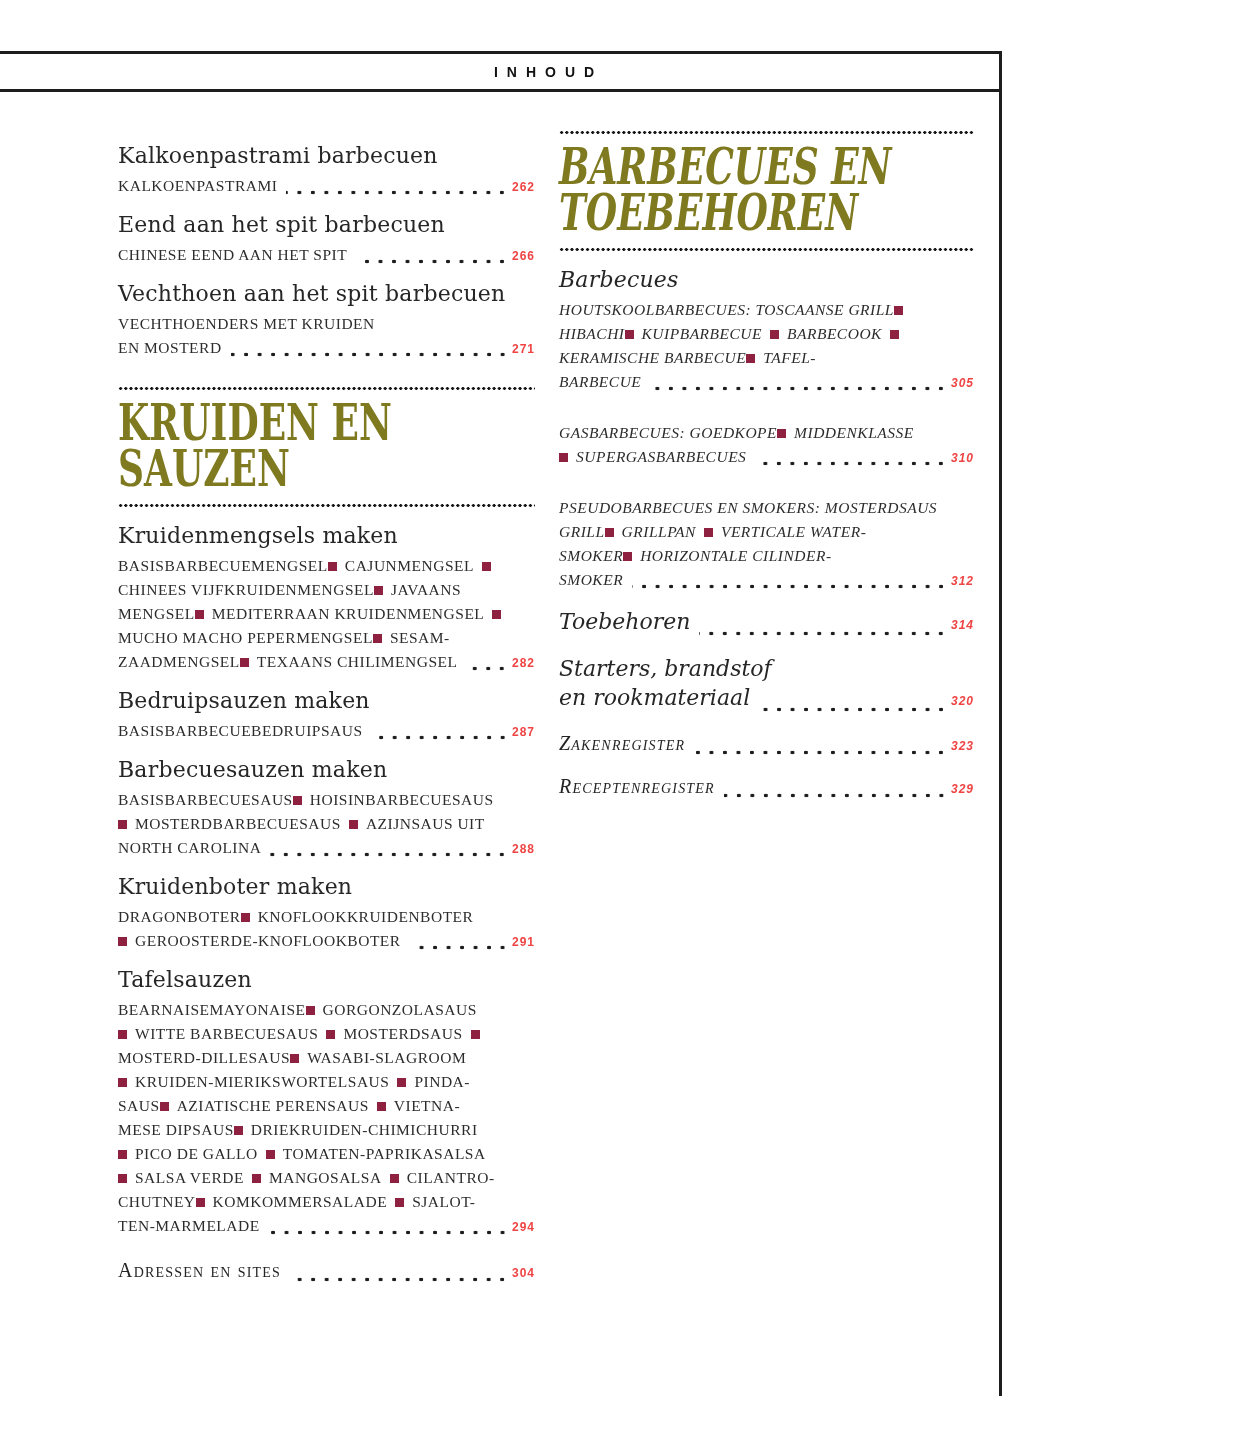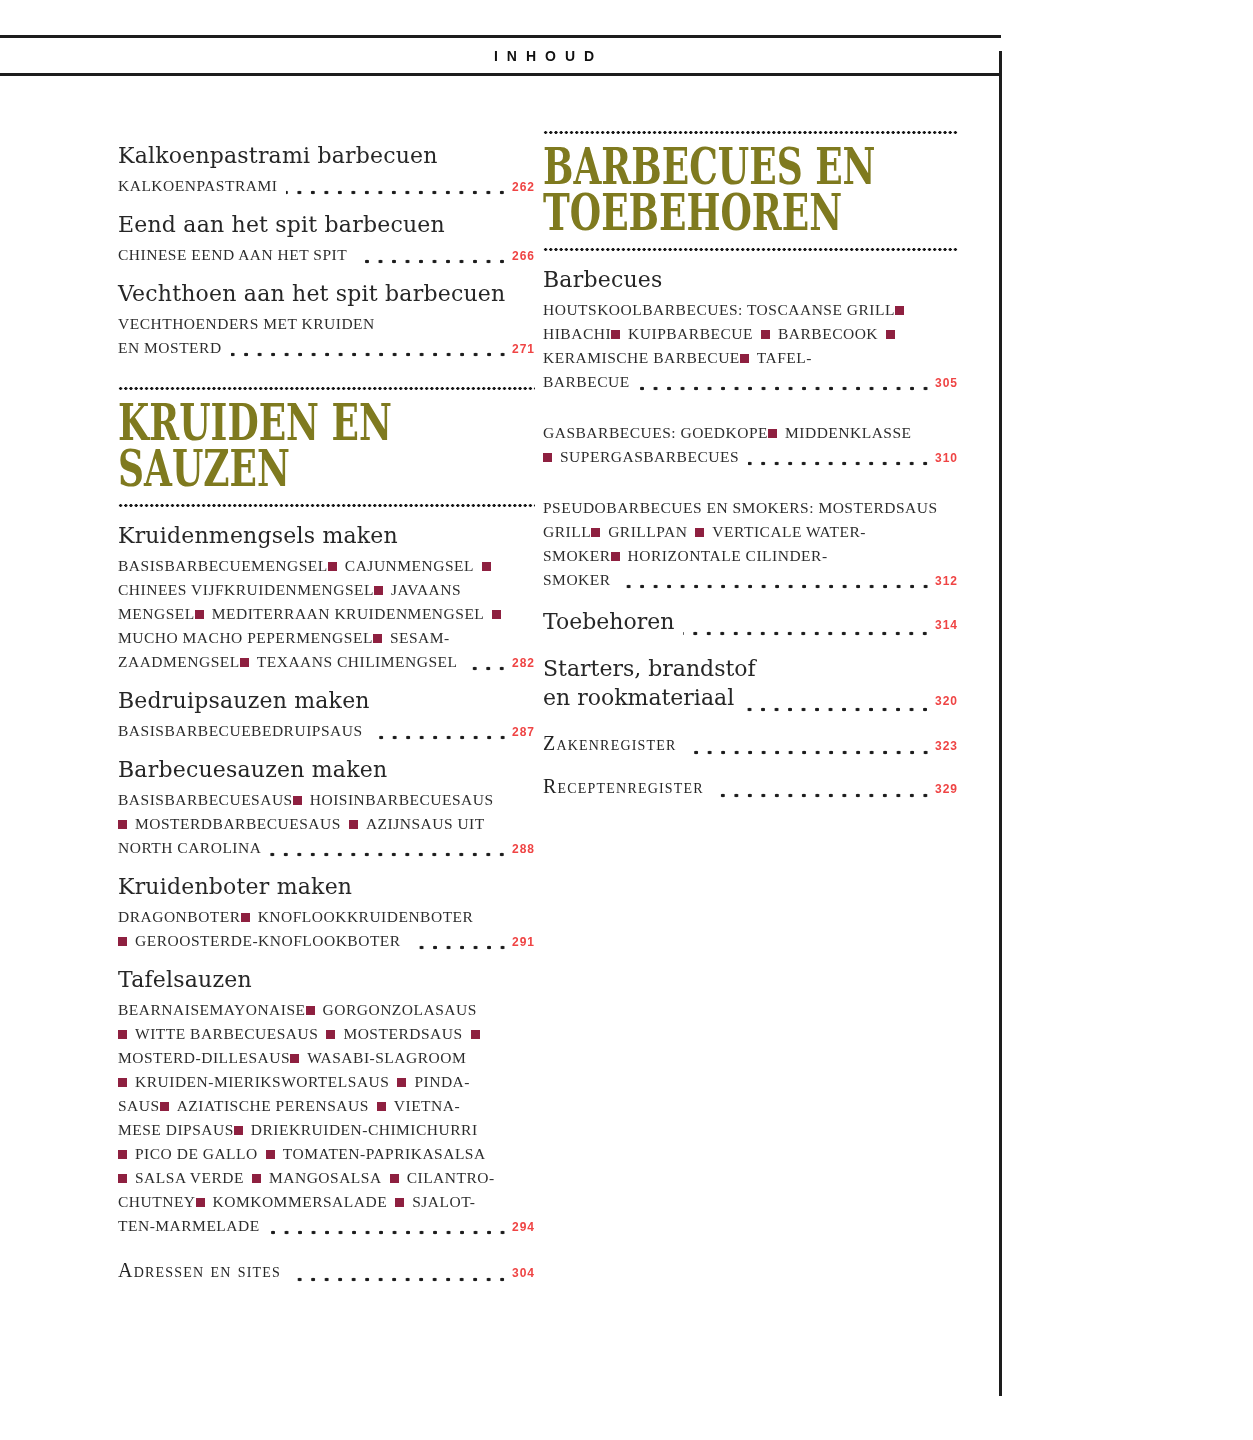--- a/index.html
+++ b/index.html
@@ -3,36 +3,36 @@
 <meta charset="utf-8">
 <style>
   html,body { margin:0; padding:0; }
   body {
     width:1253px; height:1440px; background:#ffffff; position:relative;
     font-family:"Liberation Serif", serif; color:#222; overflow:hidden;
   }
 
   
   .header-band {
-    position:absolute; left:0; top:35px; width:1001px; height:41px;
+    position:absolute; left:0; top:51px; width:1001px; height:41px;
     box-sizing:border-box; border-top:3px solid #1d1d1d; border-bottom:3px solid #1d1d1d;
     display:flex; align-items:center; justify-content:center;
   }
   .header-title {
     font-family:"Liberation Sans", sans-serif; font-weight:bold;
     font-size:14px; letter-spacing:9px; color:#111; margin-left:96px;
   }
 
   
   .vline { position:absolute; left:999px; top:51px; width:3px; height:1345px; background:#1d1d1d; }
 
   
-  .columns { position:absolute; left:118px; top:130px; width:858px; display:flex; gap:8px; }
+  .columns { position:absolute; left:118px; top:130px; width:858px; display:flex; gap:24px; }
   .col { width:417px; }
-  .col-right { width:415px; }
+  .col-right { width:415px;font-style:italic; }
 
   
   .section { margin:26px 0 14px; }
   .col > .section:first-child { margin-top:1px; }
   .dotrule {
     height:3px;
     background-image:radial-gradient(circle, #161616 1.3px, transparent 1.7px);
     background-size:5.2px 3px; background-repeat:repeat-x; background-position:left center;
   }
   .section-title { margin:10px 0 12px; }

